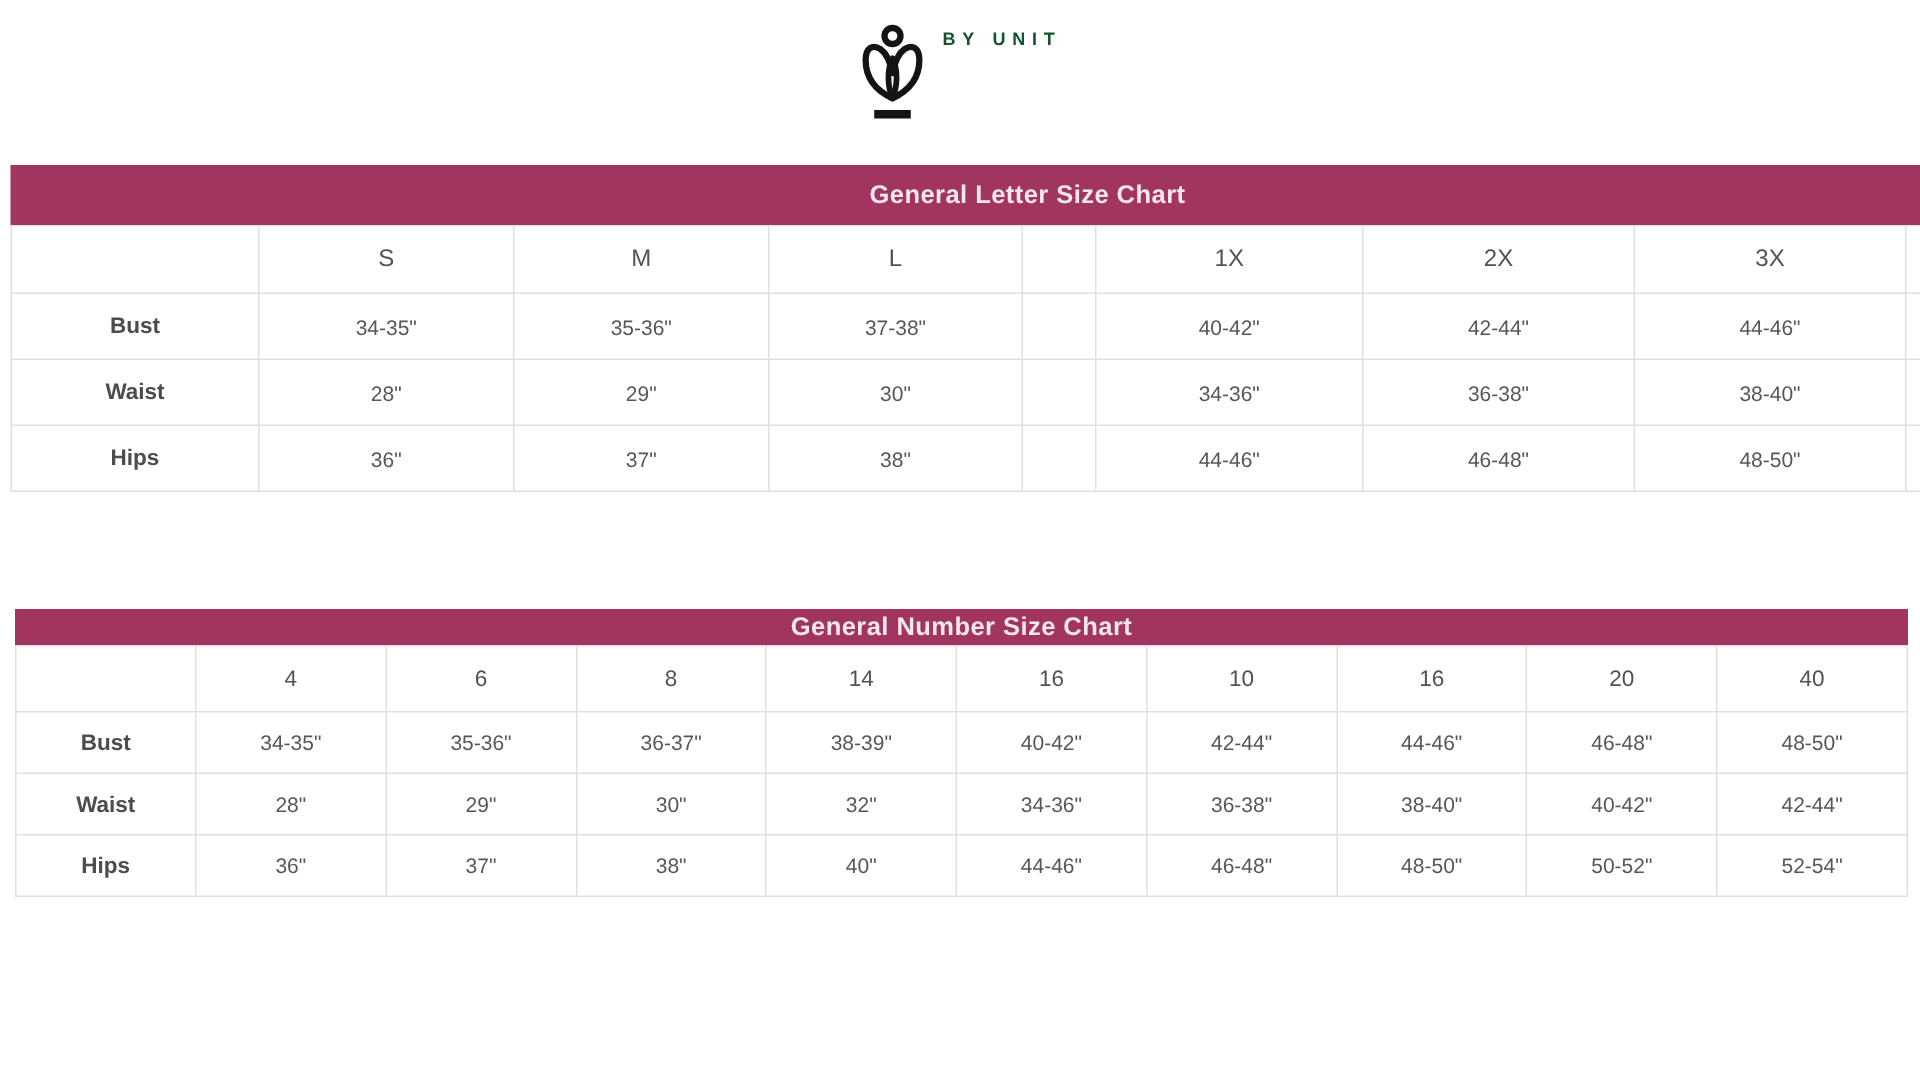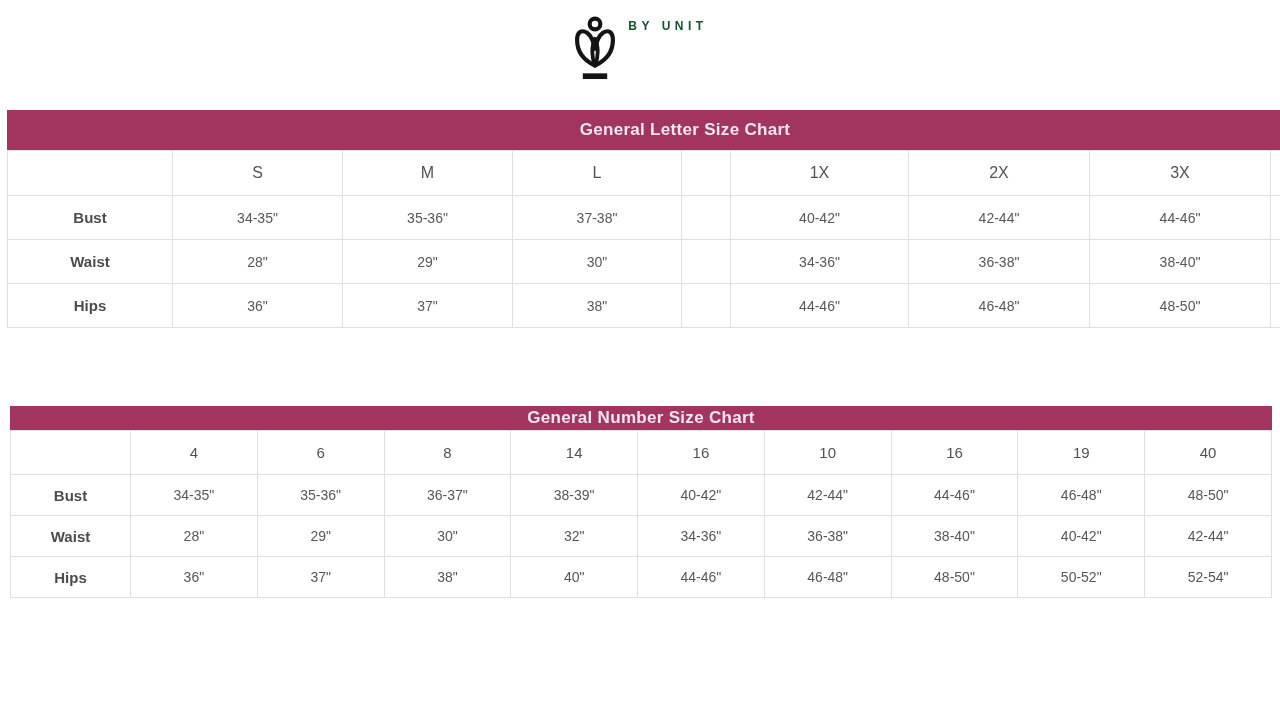--- a/index.html
+++ b/index.html
@@ -192,21 +192,21 @@
       <thead>
         <tr>
           <th></th>
           <th>4</th>
           <th>6</th>
           <th>8</th>
           <th>14</th>
           <th>16</th>
           <th>10</th>
           <th>16</th>
-          <th>19</th>
+          <th>20</th>
           <th>40</th>
         </tr>
       </thead>
       <tbody>
         <tr>
           <th>Bust</th>
           <td>34-35"</td>
           <td>35-36"</td>
           <td>36-37"</td>
           <td>38-39"</td>

